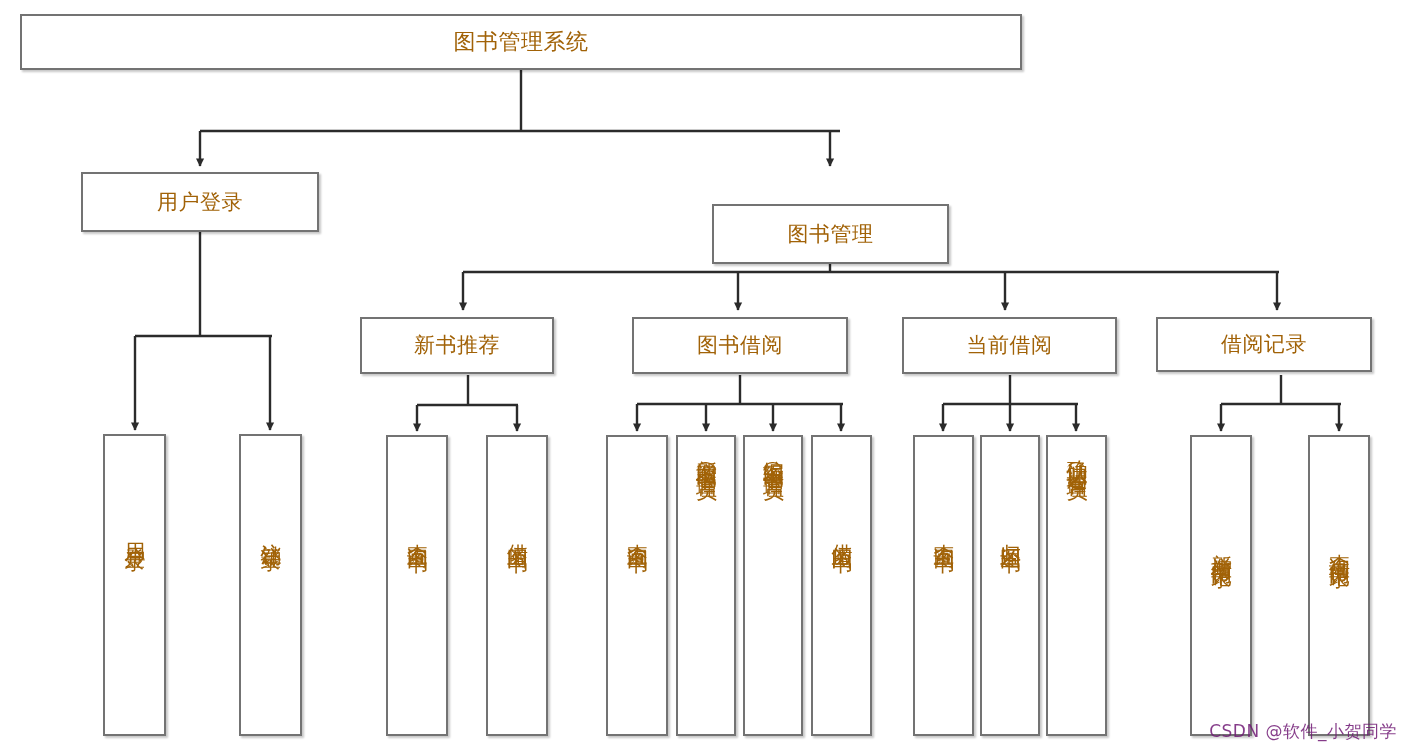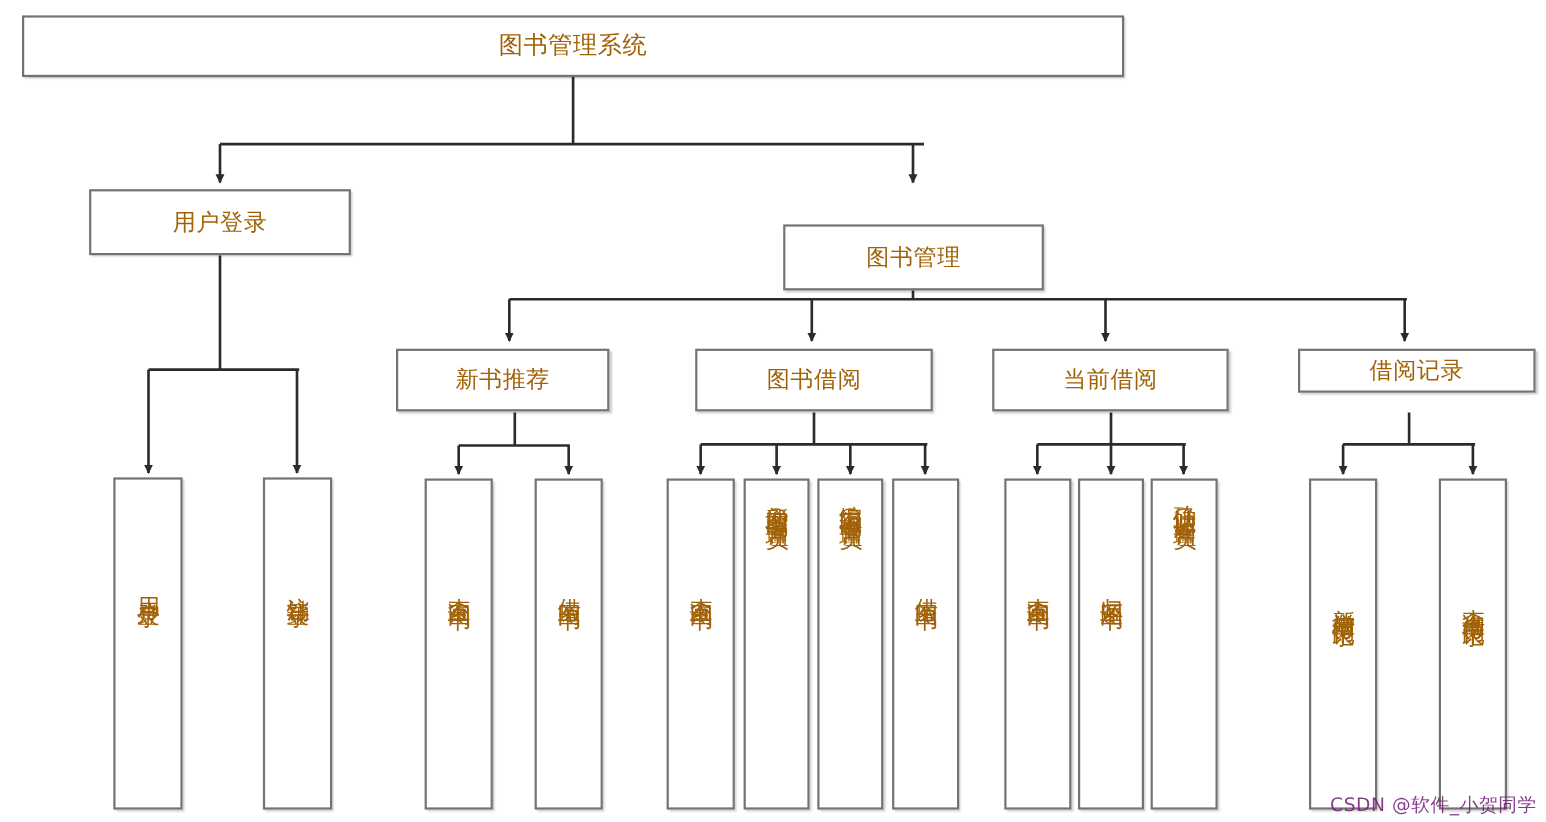--- a/index.html
+++ b/index.html
@@ -157,21 +157,21 @@
   </div>
 
   <div class="node horiz" style="left:632px; top:317px; width:216px; height:57px;">
     <span class="node-label">图书借阅</span>
   </div>
 
   <div class="node horiz" style="left:902px; top:317px; width:215px; height:57px;">
     <span class="node-label">当前借阅</span>
   </div>
 
-  <div class="node horiz" style="left:1180px; top:317px; width:216px; height:40px;">
+  <div class="node horiz" style="left:1156px; top:317px; width:216px; height:55px;">
     <span class="node-label">借阅记录</span>
   </div>
 
   <div class="node vert mid-text" style="left:103px; top:434px; width:63px; height:302px;">
     <span class="node-label">用户登录</span>
   </div>
 
   <div class="node vert mid-text" style="left:239px; top:434px; width:63px; height:302px;">
     <span class="node-label">注销登录</span>
   </div>

